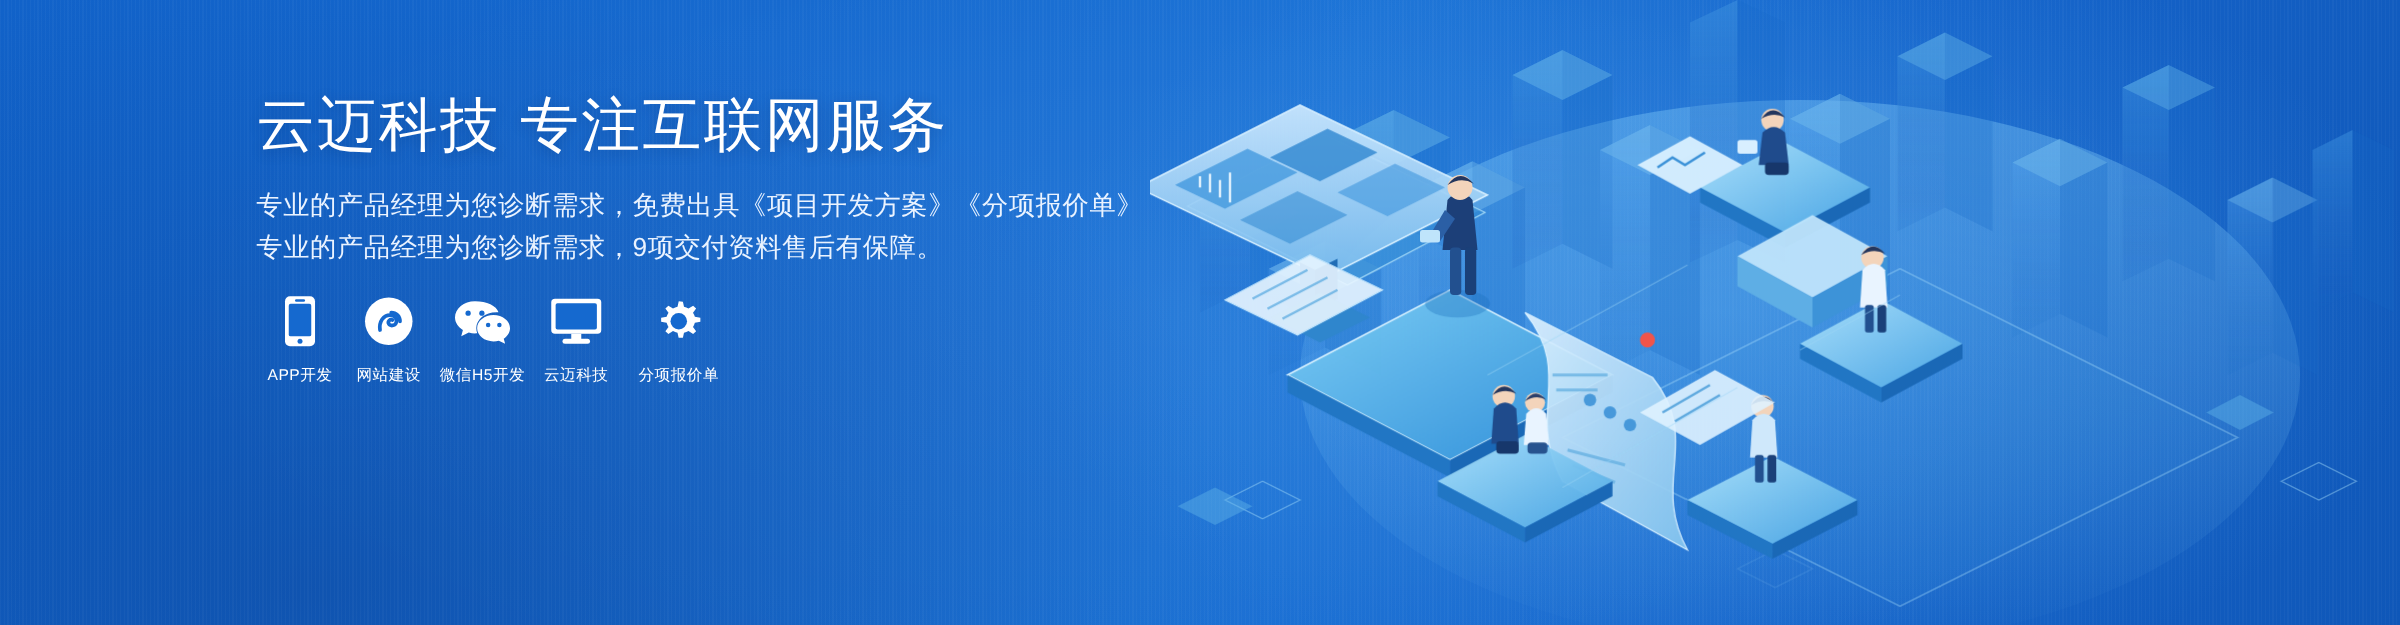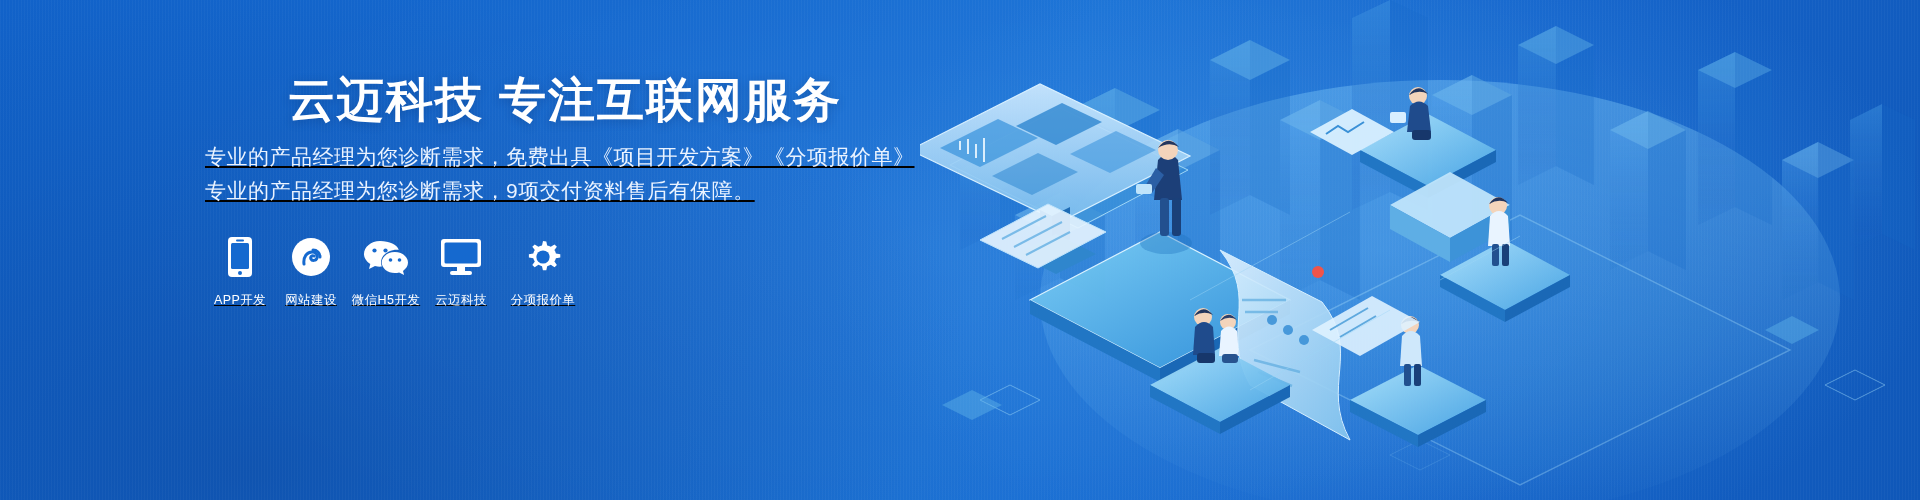--- a/index.html
+++ b/index.html
@@ -24,37 +24,36 @@
   }
   .banner::after{
     content:"";position:absolute;inset:0;
     background:radial-gradient(1200px 500px at 960px 250px, rgba(255,255,255,0.05), rgba(0,0,0,0) 70%);
     pointer-events:none;
   }
 
   
   .copy{position:absolute;left:205px;top:72px;width:720px;z-index:30;}
   .headline{
-    font-size:47px;line-height:56px;font-weight:bold;color:#ffffff;
+    font-size:47px;line-height:56px;font-weight:normal;color:#ffffff;
     letter-spacing:2px;white-space:nowrap;
     text-shadow:0 2px 10px rgba(0,30,80,0.25);
-    text-align:center;
-  }
-  .sub{margin-top:12px;text-decoration:underline;}
+  }
+  .sub{margin-top:20px;}
   .sub-line{
     font-size:21px;line-height:34px;color:#eaf3ff;white-space:nowrap;
     letter-spacing:0.5px;font-weight:normal;
   }
 
   
   .services{
     position:absolute;left:205px;top:234px;display:flex;align-items:flex-start;
     z-index:30;
   }
-  .svc{width:72px;display:flex;flex-direction:column;align-items:center;margin-right:0px;text-decoration:underline;}
+  .svc{width:72px;display:flex;flex-direction:column;align-items:center;margin-right:0px;}
   .svc-ico{height:46px;display:flex;align-items:center;justify-content:center;}
   .svc-ico svg{display:block;}
   .svc-label{
     margin-top:12px;font-size:12.5px;color:#ffffff;white-space:nowrap;letter-spacing:0.4px;
   }
   .svc:nth-child(1){width:70px}
   .svc:nth-child(2){width:72px}
   .svc:nth-child(3){width:78px}
   .svc:nth-child(4){width:72px}
   .svc:nth-child(5){width:92px}

